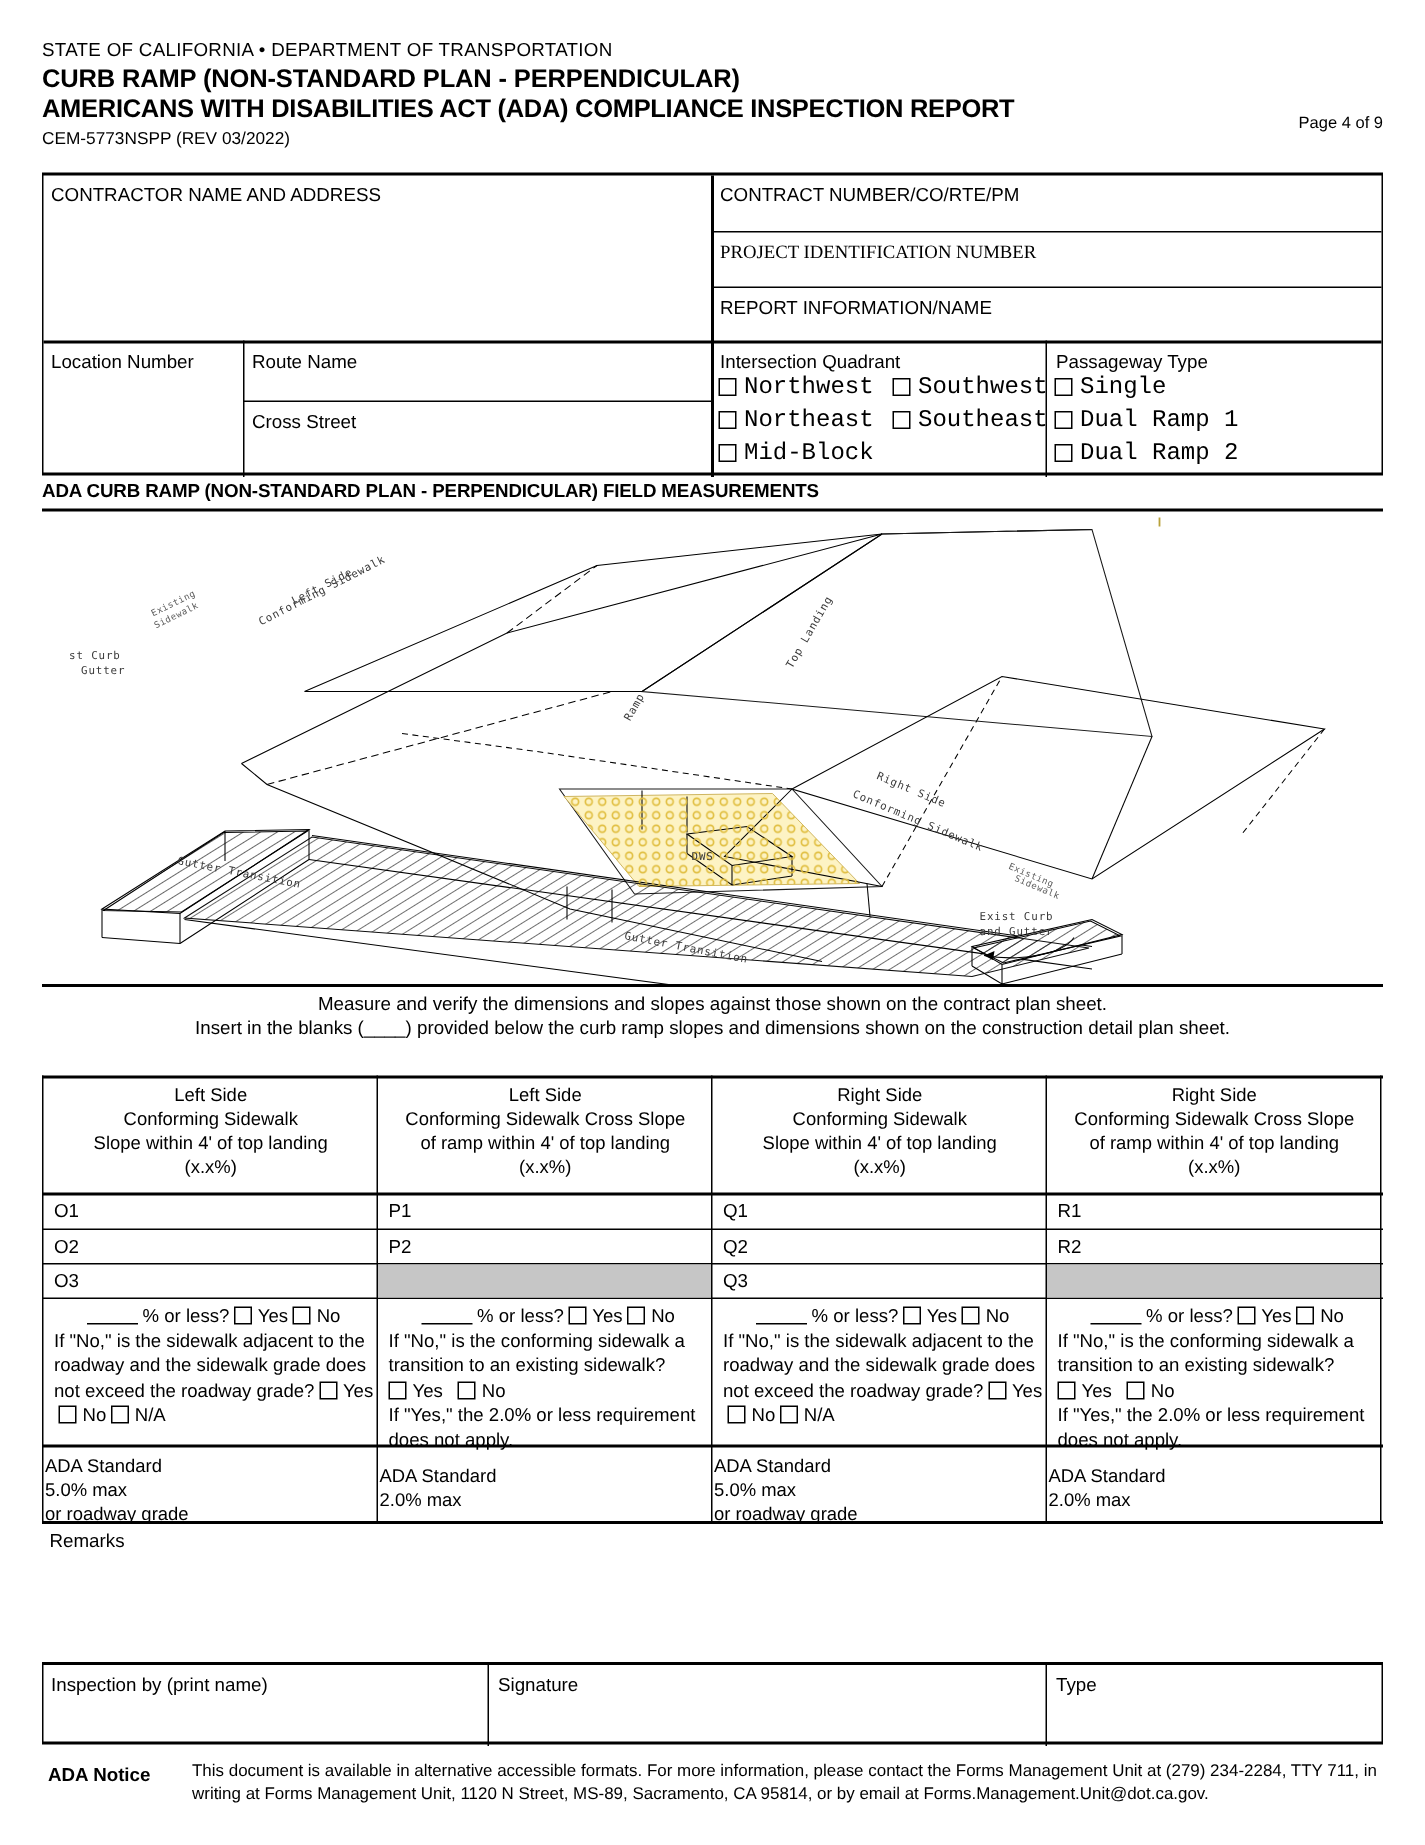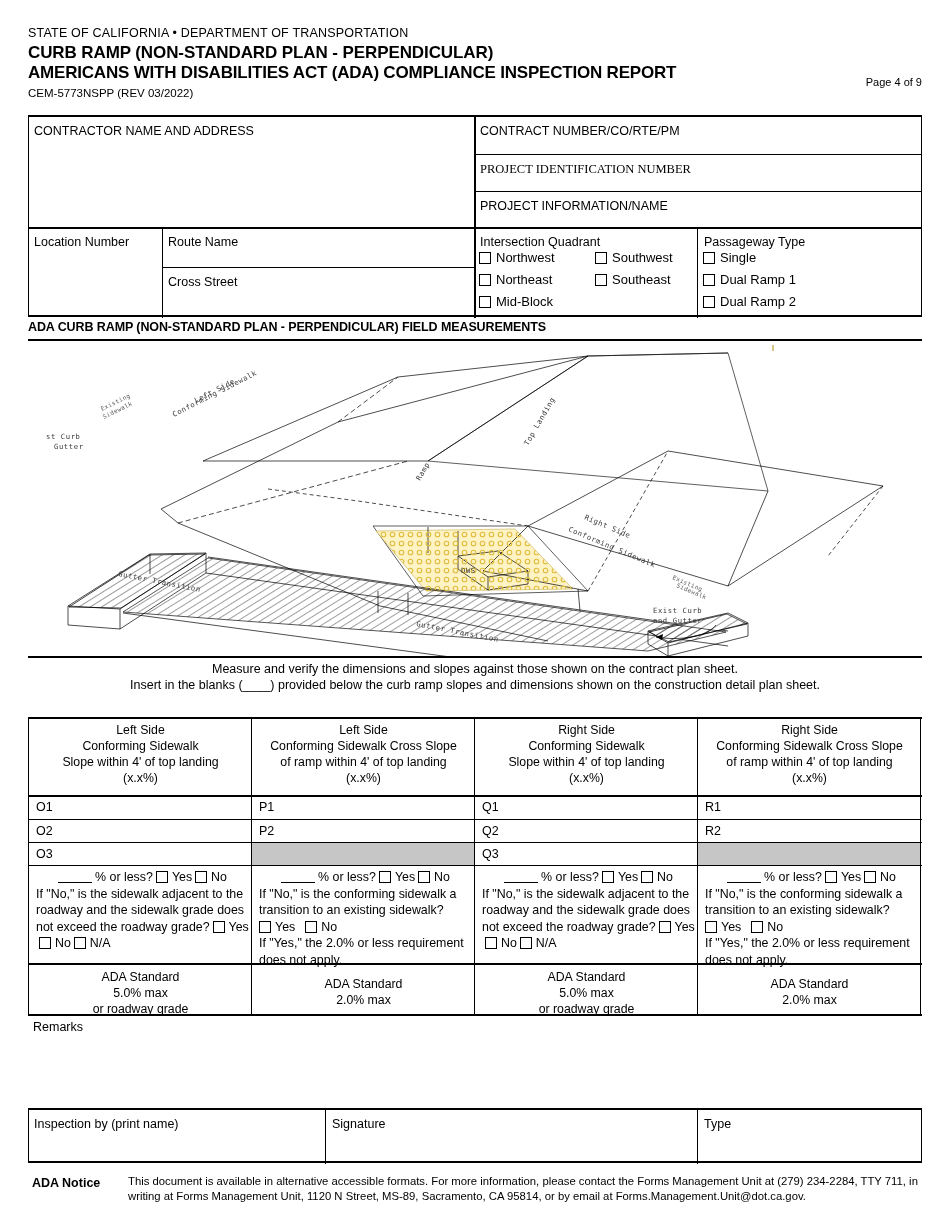--- a/index.html
+++ b/index.html
@@ -23,40 +23,40 @@
 
   
   .infoblk{position:absolute;left:28px;top:115px;width:894px;height:202px;
            border:1px solid #000;border-top:2px solid #000;border-bottom:2px solid #000;box-sizing:border-box;}
   .cell{position:absolute;box-sizing:border-box;}
   .cellt{padding:4px 0 0 5px;}
 
   
   .cb{display:inline-block;width:12px;height:12px;border:1.3px solid #000;background:#fff;
       vertical-align:-2px;margin-right:5px;box-sizing:border-box;}
-  .cbrow{font-size:13px;line-height:22px;white-space:nowrap;}
+  .cbrow{font-size:16px;line-height:22px;white-space:nowrap;font-family:Liberation Mono, monospace;}
 
   
   .sectitle{position:absolute;left:28px;top:319px;width:894px;
             font-size:12.5px;font-weight:bold;line-height:17px;letter-spacing:-.1px;}
 
   
   .diagbox{position:absolute;left:28px;top:339px;width:894px;height:319px;
            border-top:2px solid #000;border-bottom:2px solid #000;box-sizing:border-box;overflow:hidden;background:#fff;}
 
   
   .instr{position:absolute;left:28px;top:661px;width:894px;text-align:center;
          font-size:12.5px;line-height:16px;}
 
   
   .mt{position:absolute;left:28px;top:717px;width:894px;height:298px;box-sizing:border-box;}
   .mt .hdrcell{position:absolute;box-sizing:border-box;text-align:center;font-size:12.3px;line-height:16px;padding-top:4px;}
   .mt .datacell{position:absolute;box-sizing:border-box;font-size:12.5px;line-height:15px;padding:3px 0 0 6px;}
   .mt .qcell{position:absolute;box-sizing:border-box;font-size:12.4px;line-height:16.6px;padding:2px 0 0 4px;}
-  .mt .stdcell{position:absolute;box-sizing:border-box;text-align:center;font-size:12.3px;line-height:16px;padding-top:4px;}
+  .mt .stdcell{position:absolute;box-sizing:border-box;font-size:12.3px;line-height:16px;padding-top:4px;}
   .shade{background:#c6c6c6;}
   .uline{display:inline-block;border-bottom:1.3px solid #000;width:34px;height:11px;vertical-align:-2px;margin-right:3px;}
   .cbs{display:inline-block;width:12px;height:12px;border:1.3px solid #000;background:#fff;vertical-align:-2px;margin:0 4px 0 3px;box-sizing:border-box;}
 
   
   .remarks{position:absolute;left:28px;top:1018px;width:894px;height:82px;box-sizing:border-box;}
   .remarks .rl{position:absolute;left:5px;top:2px;font-size:12.5px;}
 
   
   .sigblk{position:absolute;left:28px;top:1108px;width:894px;height:55px;
@@ -103,21 +103,21 @@
     <div class="cell cellt" style="left:0;top:0;width:440px;">
       <span class="lbl">CONTRACTOR NAME AND ADDRESS</span>
     </div>
     <div class="cell cellt" style="left:446px;top:0;width:440px;">
       <span class="lbl">CONTRACT NUMBER/CO/RTE/PM</span>
     </div>
     <div class="cell cellt" style="left:446px;top:38px;width:440px;font-family:Liberation Serif, serif;">
       <span class="lbl">PROJECT IDENTIFICATION NUMBER</span>
     </div>
     <div class="cell cellt" style="left:446px;top:75px;width:440px;">
-      <span class="lbl">PROJECT INFORMATION/NAME</span>
+      <span class="lbl">REPORT INFORMATION/NAME</span>
     </div>
 
     <div class="cell cellt" style="left:0;top:111px;width:132px;">
       <span class="lbl">Location Number</span>
     </div>
     <div class="cell cellt" style="left:134px;top:111px;width:310px;">
       <span class="lbl">Route Name</span>
     </div>
     <div class="cell cellt" style="left:134px;top:151px;width:310px;">
       <span class="lbl">Cross Street</span>

